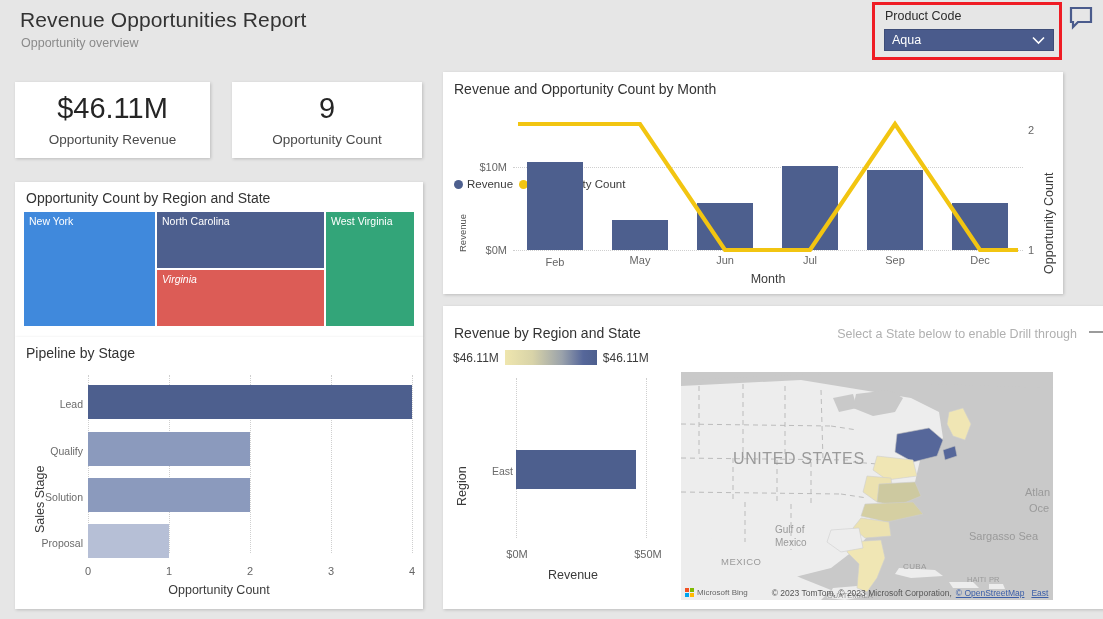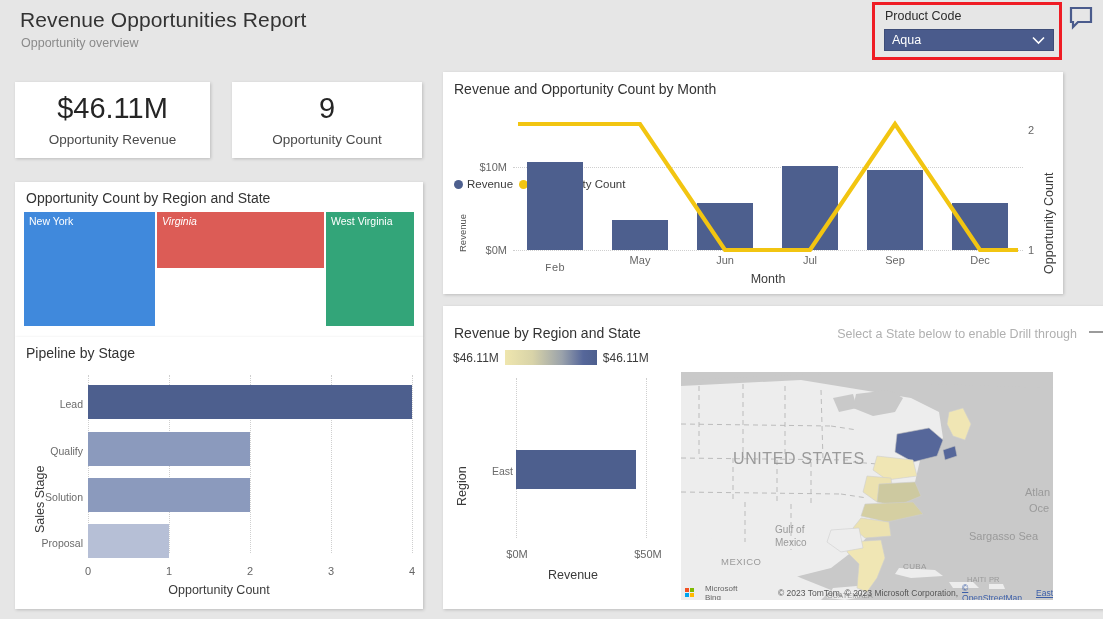--- a/index.html
+++ b/index.html
@@ -104,21 +104,21 @@
   .colorbar { width: 92px; height: 15px; background: linear-gradient(90deg,#efe6ae 0%,#d8d3a8 30%,#9aa2ab 62%,#56679a 85%,#4d5f8e 100%); }
   .cb-text { font-size: 12px; color: #3b3b3b; }
 
   .mini-chart { position: absolute; left: 10px; top: 66px; width: 222px; height: 228px; }
   .map-pane { position: absolute; left: 238px; top: 66px; width: 372px; height: 228px; overflow: hidden; background: #e9e9e9; }
   .map-label { position: absolute; font-family: "Liberation Sans", sans-serif; color: #9a9a9a; }
   .map-attrib {
     position: absolute; left: 0; bottom: 0; width: 100%; height: 15px;
     display: flex; align-items: center; font-size: 8.5px; color: #555555;
   }
-  .bing-logo { display: flex; align-items: center; gap: 11px; margin-left: 4px; }
+  .bing-logo { display: flex; align-items: center; gap: 3px; margin-left: 4px; }
   .bing-sq { display: grid; grid-template-columns: 4px 4px; grid-template-rows: 4px 4px; gap: 1px; }
   .attrib-text { margin-left: 24px; white-space: nowrap; }
   .attrib-link { color: #3b5ea8; text-decoration: underline; cursor: pointer; }
 </style>
 </head>
 <body>
 
 <div class="page">
 
   <div class="report-title">Revenue Opportunities Report</div>
@@ -153,20 +153,23 @@
 
   <div class="card" id="treemap-card">
     <div class="card-title">Opportunity Count by Region and State</div>
     <div class="treemap">
       <div class="tm-col" style="width:131px;">
         <div class="tm-tile" style="height:114px;background:#4089dc;">
           <span class="tm-name">New York</span>
         </div>
       </div>
       <div class="tm-col" style="width:167px;">
+        <div class="tm-tile" style="height:56px;background:#4d5f8e;">
+          <span class="tm-name">North Carolina</span>
+        </div>
         <div class="tm-tile" style="height:56px;background:#dc5c56;font-style:italic;">
           <span class="tm-name">Virginia</span>
         </div>
       </div>
       <div class="tm-col" style="width:88px;">
         <div class="tm-tile" style="height:114px;background:#33a579;">
           <span class="tm-name">West Virginia</span>
         </div>
       </div>
     </div>
@@ -236,21 +239,21 @@
       <div class="v-bar" style="left:184px;top:91px;width:56px;height:47px;"></div>
       <div class="v-bar" style="left:269px;top:54px;width:56px;height:84px;"></div>
       <div class="v-bar" style="left:354px;top:58px;width:56px;height:80px;"></div>
       <div class="v-bar" style="left:439px;top:91px;width:56px;height:47px;"></div>
 
       <svg width="510" height="138" style="position:absolute;left:0;top:0;overflow:visible;">
         <polyline points="5,12 42,12 127,12 212,138 297,138 382,12 467,138 505,138" fill="none" stroke="#f2c511" stroke-width="4.2" stroke-linejoin="miter" stroke-linecap="butt"></polyline>
       </svg>
     </div>
 
-    <div class="tick-x" style="left:84px;top:190px;width:56px;font-family:Liberation Mono, monospace;">Feb</div>
+    <div class="tick-x" style="left:84px;top:184px;width:56px;">Feb</div>
     <div class="tick-x" style="left:169px;top:182px;width:56px;">May</div>
     <div class="tick-x" style="left:254px;top:182px;width:56px;">Jun</div>
     <div class="tick-x" style="left:339px;top:182px;width:56px;">Jul</div>
     <div class="tick-x" style="left:424px;top:182px;width:56px;">Sep</div>
     <div class="tick-x" style="left:509px;top:182px;width:56px;">Dec</div>
 
     <div class="axis-title" style="left:70px;top:200px;width:510px;text-align:center;">Month</div>
   </div>
 
   <div class="card" id="map-card">

